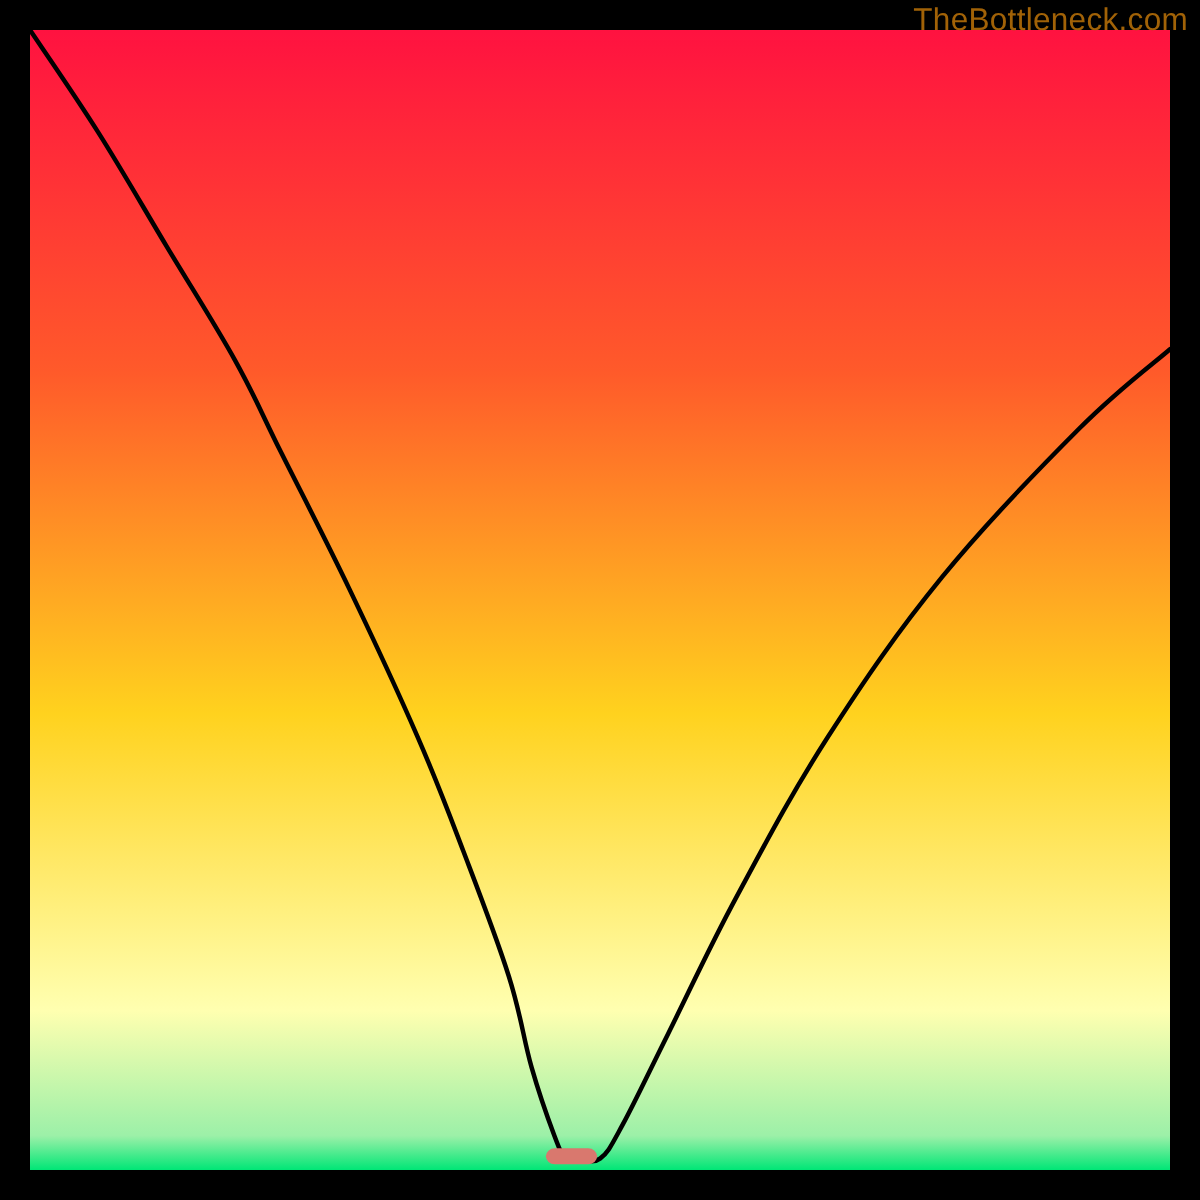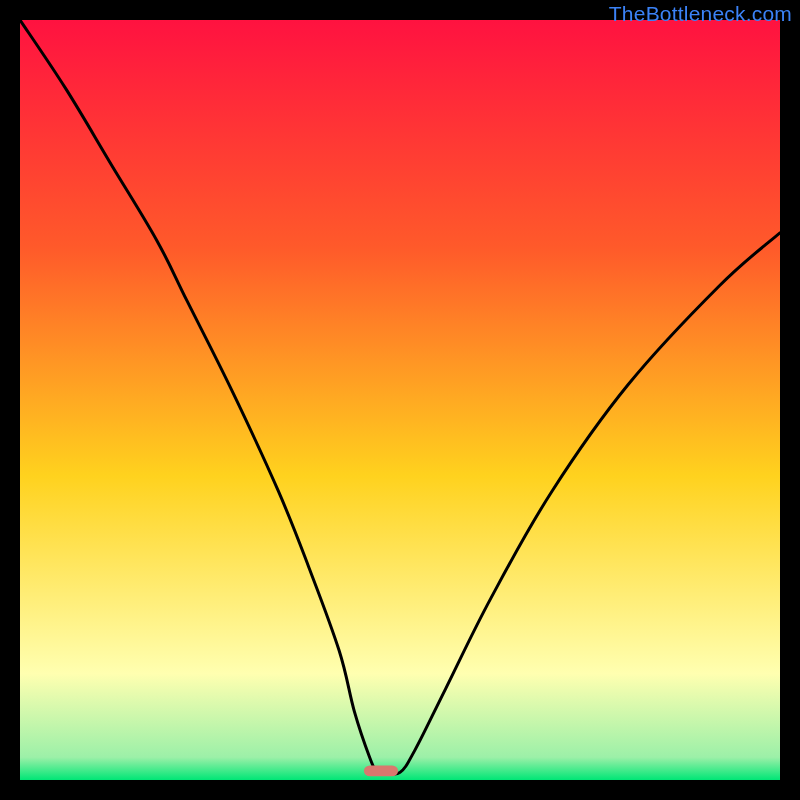--- a/index.html
+++ b/index.html
@@ -29,21 +29,21 @@
     width: 760px;
     height: 760px;
   }
   .watermark {
     position: absolute;
     top: 2px;
     right: 8px;
     font-size: 21px;
     font-weight: 500;
     letter-spacing: 0.2px;
-    color: #3b82f6;
+    color: #a16207;
     user-select: none;
   }
 </style>
 </head>
 <body>
 
 <div class="frame">
 
   <div class="plot">
     <svg viewBox="0 0 760 760" preserveAspectRatio="none">

